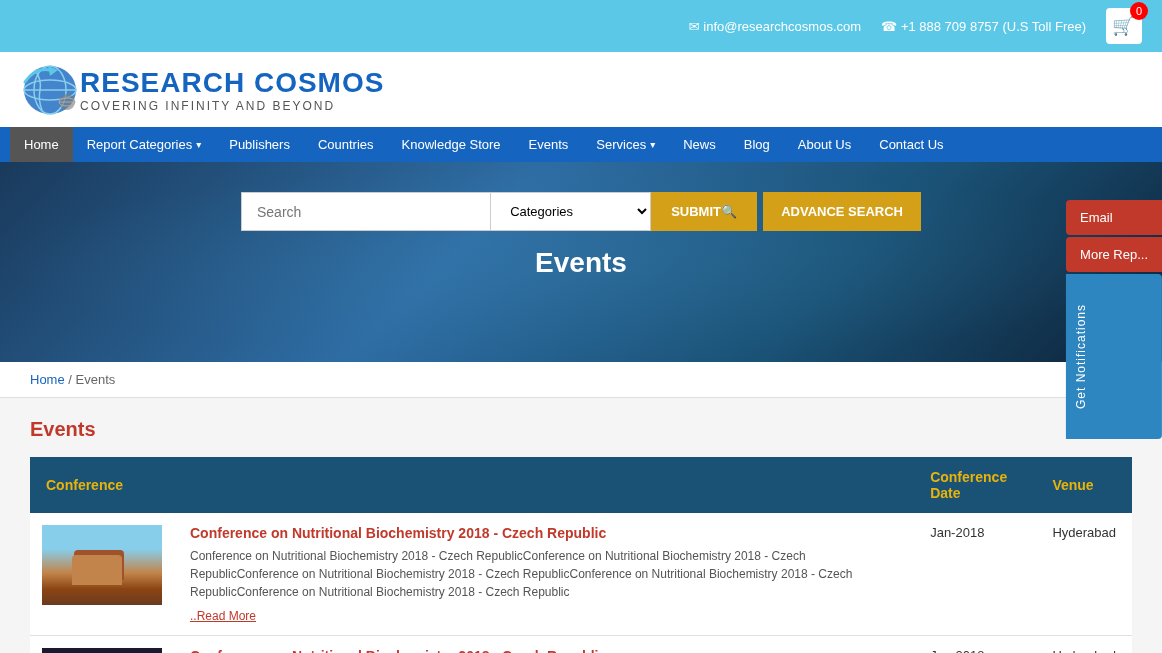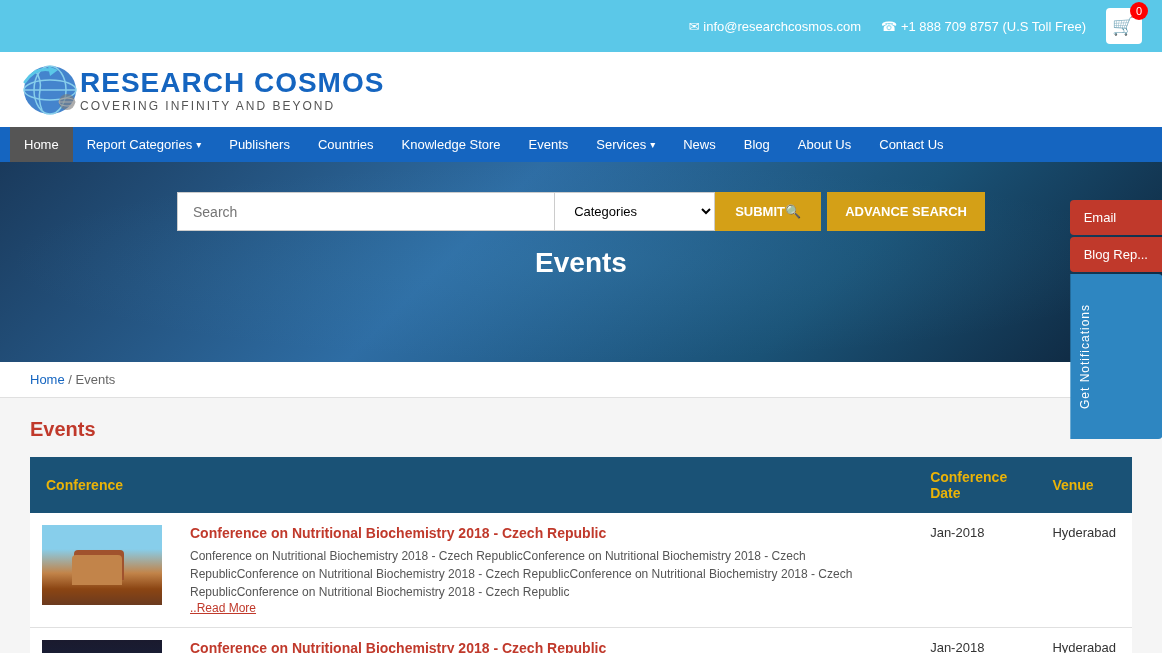--- a/index.html
+++ b/index.html
@@ -76,21 +76,21 @@
     }
     .hero-world {
       position: absolute;
       top: 0; left: 0; right: 0; bottom: 0;
       opacity: 0.15;
       background: radial-gradient(ellipse at 50% 50%, #4a9cc7 0%, transparent 70%);
     }
     .search-bar {
       display: flex;
       gap: 0;
-      width: 808px;
+      width: 680px;
       max-width: 100%;
       position: relative;
       z-index: 2;
     }
     .search-input {
       flex: 1;
       padding: 10px 15px;
       border: 1px solid #ccc;
       font-size: 14px;
       outline: none;
@@ -260,20 +260,21 @@
     .event-desc {
       color: #555;
       font-size: 12px;
       margin-top: 6px;
       line-height: 1.5;
     }
     .read-more {
       color: #c0392b;
       font-size: 12px;
       cursor: pointer;
+      margin-top: 8px;
       display: block;
     }
     .date-cell {
       padding: 12px 16px;
       font-size: 13px;
       color: #333;
       white-space: nowrap;
     }
     .venue-cell {
       padding: 12px 16px;
@@ -380,21 +381,21 @@
     </button>
   </div>
   <h1 class="hero-title">Events</h1>
 </div>
 
 <div class="side-notif">
   <div class="notif-email">
     <span>Email</span>
   </div>
   <div class="notif-report">
-    <span>Blog Rep...</span>
+    <span>More Rep...</span>
   </div>
   <div class="notif-tab">
     <span>Get Notifications</span>
   </div>
 </div>
 
 <div class="breadcrumb">
   <a href="#">Home</a>
   <span> / </span>
   <span>Events</span>

